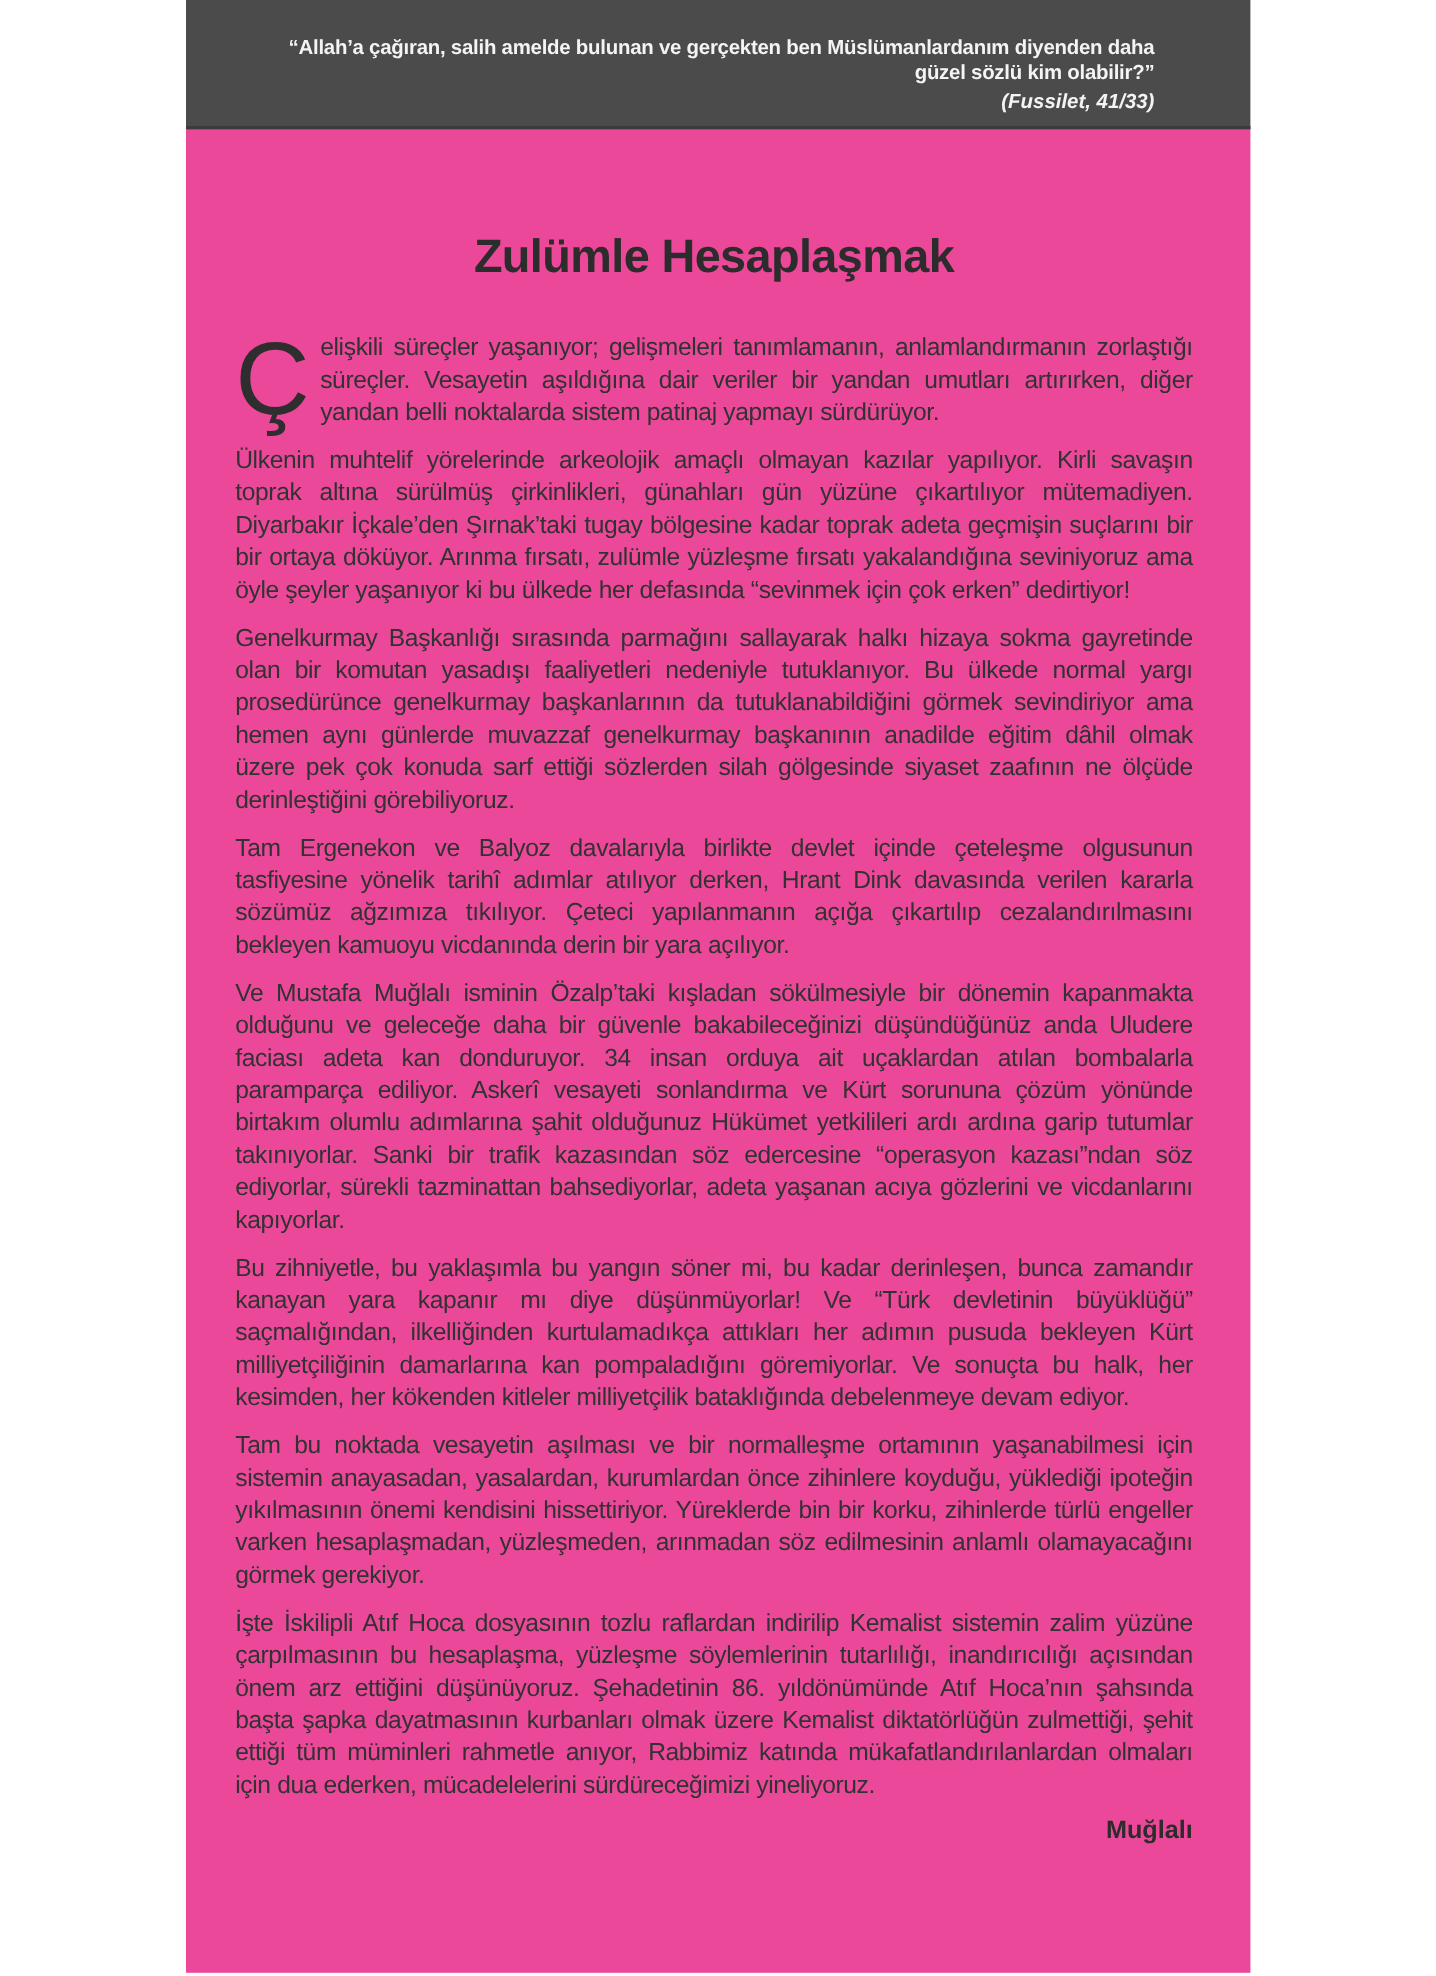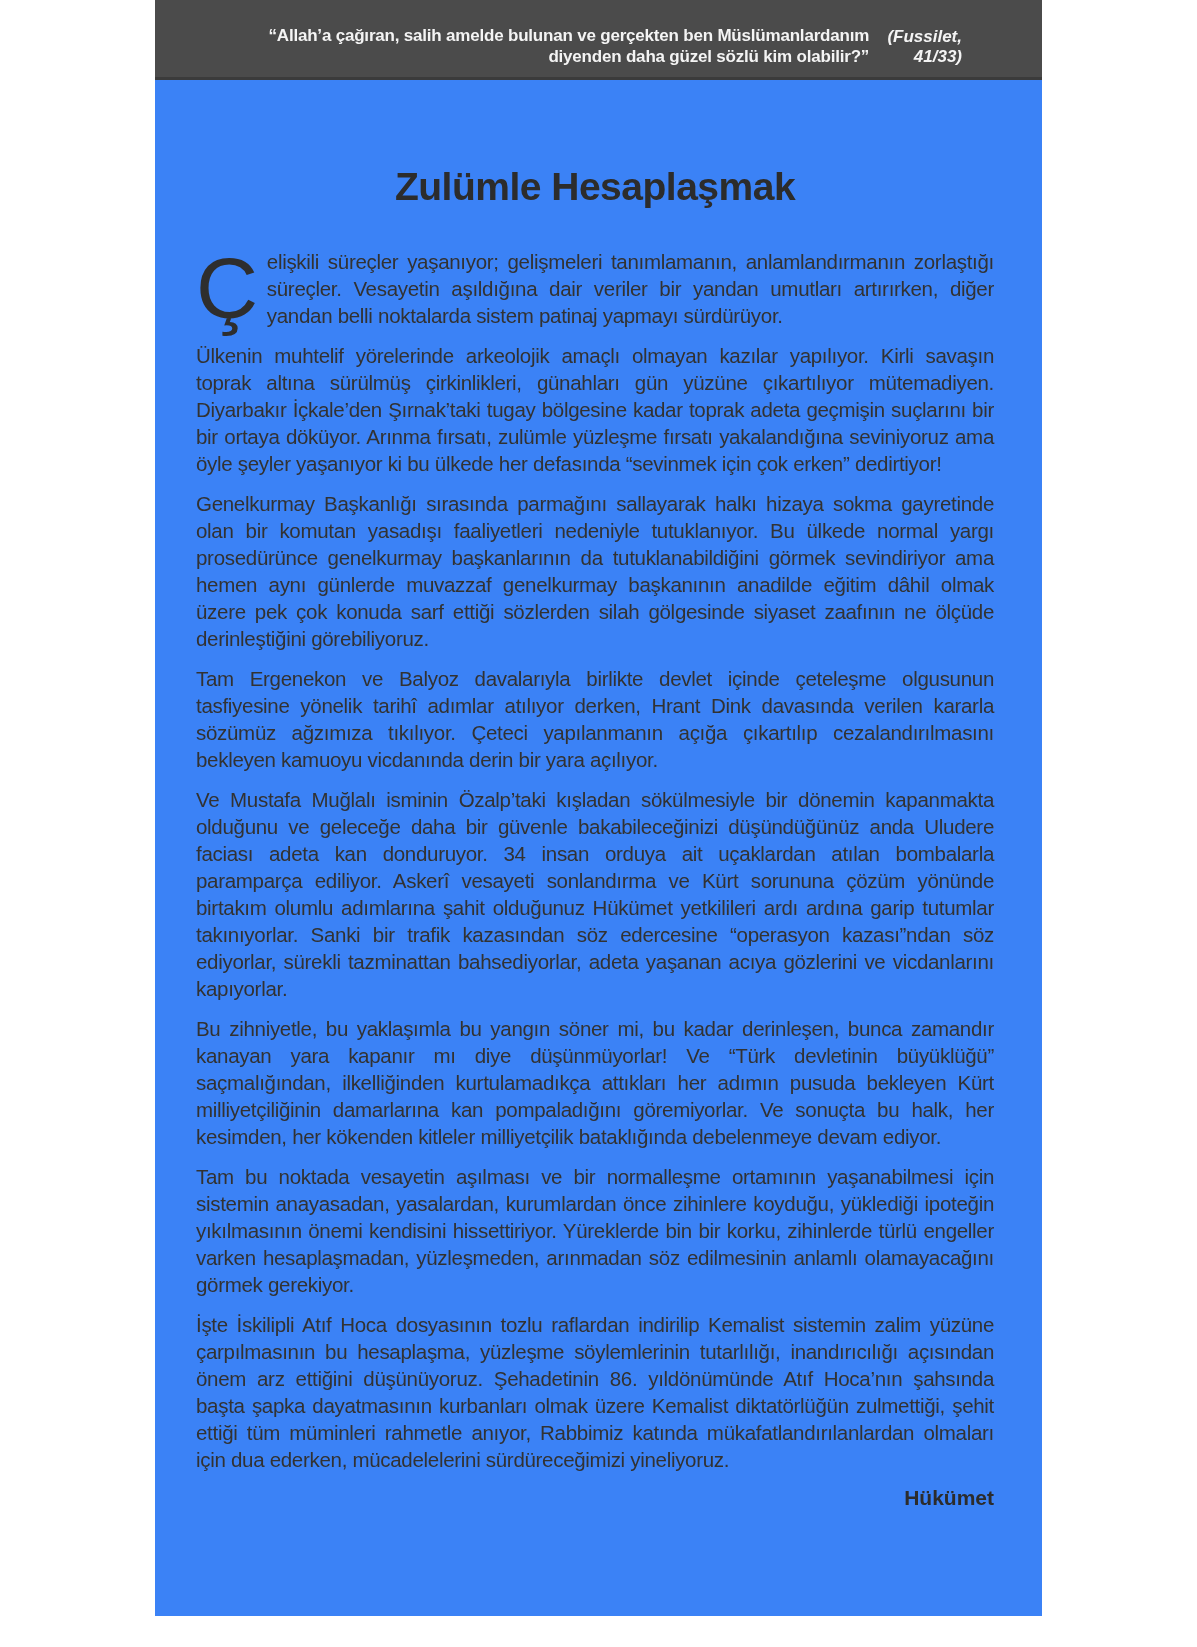--- a/index.html
+++ b/index.html
@@ -13,47 +13,47 @@
   .sheet {
     position: relative;
     margin-left: 155px;
     width: 887px;
     height: 1647px;
     background: #ffffff;
   }
   
   .band {
     box-sizing: border-box;
-    height: 80px;
+    height: 108px;
     background: #4b4b4b;
     border-bottom: 3px solid #3b3b3b;
     color: #f4f4f4;
     display: flex;
-    flex-direction: row;
+    flex-direction: column;
     justify-content: flex-end;
     align-items: flex-end;
     padding: 0 80px 10px 40px;
     text-align: right;
   }
   .band .quote {
     font-size: 17px;
     font-weight: bold;
     line-height: 21px;
     letter-spacing: -0.2px;
   }
   .band .attr {
     font-size: 17px;
     font-weight: bold;
     font-style: italic;
     margin-top: 4px;
   }
   
   .content {
     box-sizing: border-box;
-    background: #3b82f6;
+    background: #ec4899;
     height: 1536px;
     padding: 82px 48px 0 41px;
     color: #323232;
     overflow: hidden;
   }
   .title {
     margin: 0 0 36px 0;
     text-align: center;
     font-size: 39px;
     line-height: 50px;
@@ -105,16 +105,16 @@
     </p>
 
     <p class="para">Ülkenin muhtelif yörelerinde arkeolojik amaçlı olmayan kazılar yapılıyor. Kirli savaşın toprak altına sürülmüş çirkinlikleri, günahları gün yüzüne çıkartılıyor mütemadiyen. Diyarbakır İçkale’den Şırnak’taki tugay bölgesine kadar toprak adeta geçmişin suçlarını bir bir ortaya döküyor. Arınma fırsatı, zulümle yüzleşme fırsatı yakalandığına seviniyoruz ama öyle şeyler yaşanıyor ki bu ülkede her defasında “sevinmek için çok erken” dedirtiyor!</p>
     <p class="para">Genelkurmay Başkanlığı sırasında parmağını sallayarak halkı hizaya sokma gayretinde olan bir komutan yasadışı faaliyetleri nedeniyle tutuklanıyor. Bu ülkede normal yargı prosedürünce genelkurmay başkanlarının da tutuklanabildiğini görmek sevindiriyor ama hemen aynı günlerde muvazzaf genelkurmay başkanının anadilde eğitim dâhil olmak üzere pek çok konuda sarf ettiği sözlerden silah gölgesinde siyaset zaafının ne ölçüde derinleştiğini görebiliyoruz.</p>
     <p class="para">Tam Ergenekon ve Balyoz davalarıyla birlikte devlet içinde çeteleşme olgusunun tasfiyesine yönelik tarihî adımlar atılıyor derken, Hrant Dink davasında verilen kararla sözümüz ağzımıza tıkılıyor. Çeteci yapılanmanın açığa çıkartılıp cezalandırılmasını bekleyen kamuoyu vicdanında derin bir yara açılıyor.</p>
     <p class="para">Ve Mustafa Muğlalı isminin Özalp’taki kışladan sökülmesiyle bir dönemin kapanmakta olduğunu ve geleceğe daha bir güvenle bakabileceğinizi düşündüğünüz anda Uludere faciası adeta kan donduruyor. 34 insan orduya ait uçaklardan atılan bombalarla paramparça ediliyor. Askerî vesayeti sonlandırma ve Kürt sorununa çözüm yönünde birtakım olumlu adımlarına şahit olduğunuz Hükümet yetkilileri ardı ardına garip tutumlar takınıyorlar. Sanki bir trafik kazasından söz edercesine “operasyon kazası”ndan söz ediyorlar, sürekli tazminattan bahsediyorlar, adeta yaşanan acıya gözlerini ve vicdanlarını kapıyorlar.</p>
     <p class="para">Bu zihniyetle, bu yaklaşımla bu yangın söner mi, bu kadar derinleşen, bunca zamandır kanayan yara kapanır mı diye düşünmüyorlar! Ve “Türk devletinin büyüklüğü” saçmalığından, ilkelliğinden kurtulamadıkça attıkları her adımın pusuda bekleyen Kürt milliyetçiliğinin damarlarına kan pompaladığını göremiyorlar. Ve sonuçta bu halk, her kesimden, her kökenden kitleler milliyetçilik bataklığında debelenmeye devam ediyor.</p>
     <p class="para">Tam bu noktada vesayetin aşılması ve bir normalleşme ortamının yaşanabilmesi için sistemin anayasadan, yasalardan, kurumlardan önce zihinlere koyduğu, yüklediği ipoteğin yıkılmasının önemi kendisini hissettiriyor. Yüreklerde bin bir korku, zihinlerde türlü engeller varken hesaplaşmadan, yüzleşmeden, arınmadan söz edilmesinin anlamlı olamayacağını görmek gerekiyor.</p>
     <p class="para">İşte İskilipli Atıf Hoca dosyasının tozlu raflardan indirilip Kemalist sistemin zalim yüzüne çarpılmasının bu hesaplaşma, yüzleşme söylemlerinin tutarlılığı, inandırıcılığı açısından önem arz ettiğini düşünüyoruz. Şehadetinin 86. yıldönümünde Atıf Hoca’nın şahsında başta şapka dayatmasının kurbanları olmak üzere Kemalist diktatörlüğün zulmettiği, şehit ettiği tüm müminleri rahmetle anıyor, Rabbimiz katında mükafatlandırılanlardan olmaları için dua ederken, mücadelelerini sürdüreceğimizi yineliyoruz.</p>
 
-    <div class="signature">Hükümet</div>
+    <div class="signature">Muğlalı</div>
   </div>
 
 </div>
 
 </body></html>

